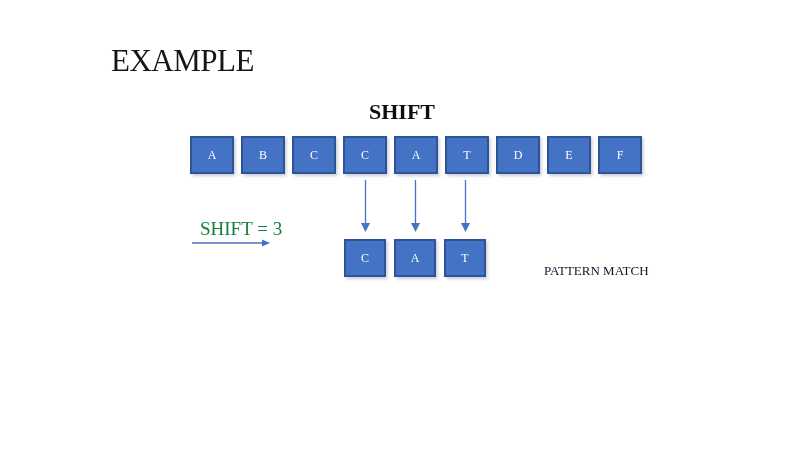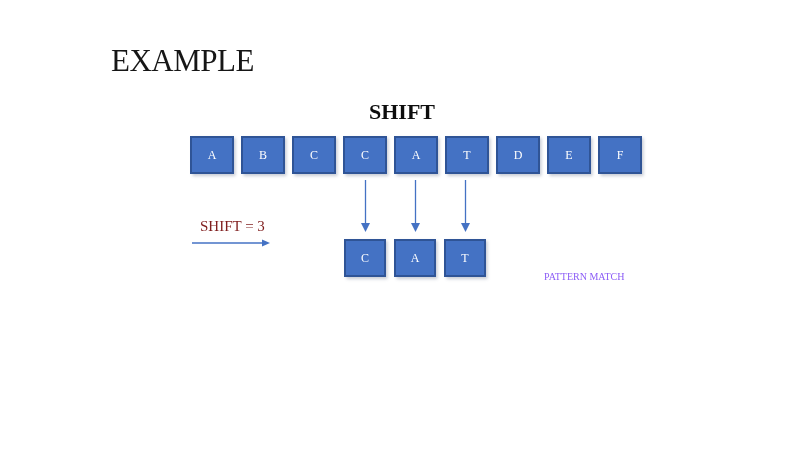--- a/index.html
+++ b/index.html
@@ -70,37 +70,37 @@
     width: 13px;
     height: 52px;
   }
   .down-arrow-1 { left: 311px; }
   .down-arrow-2 { left: 361px; }
   .down-arrow-3 { left: 411px; }
   .shift-label {
     position: absolute;
     left: 152px;
     top: 218px;
-    font-size: 15px;
-    color: #7f1d1d;
+    font-size: 19px;
+    color: #15803d;
     white-space: nowrap;
   }
   .shift-arrow {
     position: absolute;
     left: 144px;
     top: 238px;
     width: 78px;
     height: 10px;
   }
   .pattern-match-label {
     position: absolute;
     left: 496px;
-    top: 271px;
-    font-size: 10px;
-    color: #8b5cf6;
+    top: 263px;
+    font-size: 13px;
+    color: #0f172a;
     white-space: nowrap;
   }
 </style>
 </head>
 <body>
 
 <div class="slide">
 
   <div class="slide-title">EXAMPLE</div>
 

